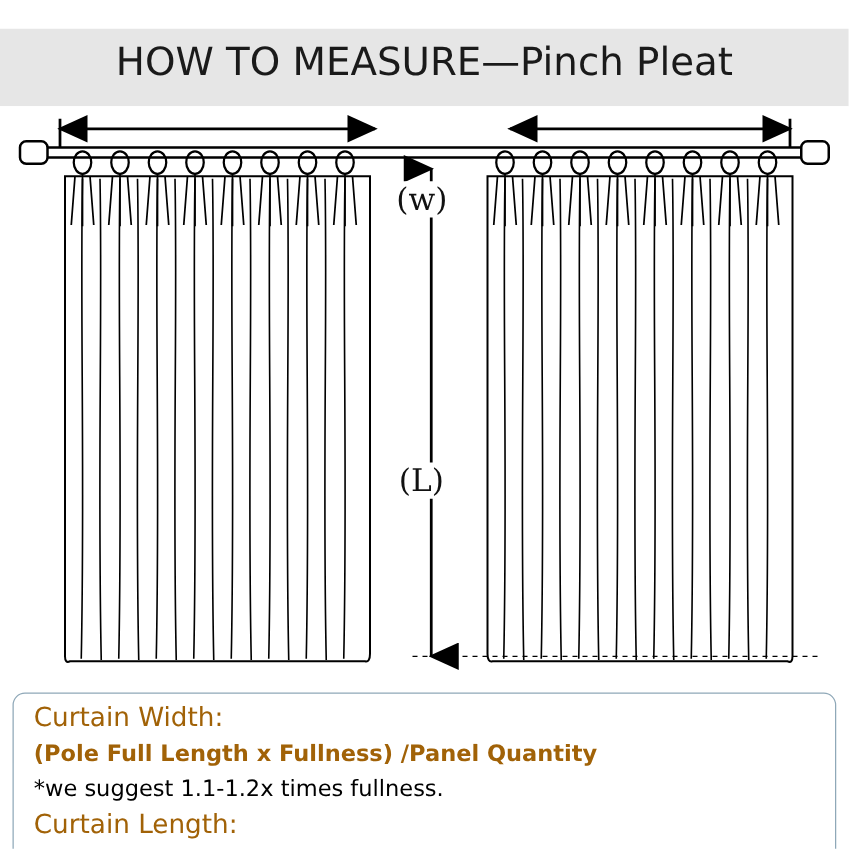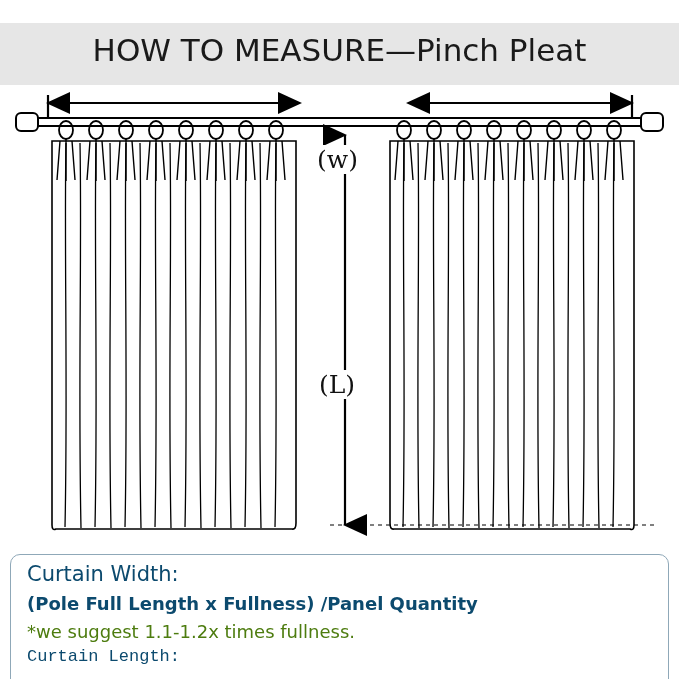--- a/index.html
+++ b/index.html
@@ -80,26 +80,26 @@
     height: 138px;
     box-sizing: border-box;
     border: 1px solid #8fa8b8;
     border-radius: 10px;
     background: #ffffff;
   }
   .info-line {
     position: absolute;
     left: 16px;
     white-space: nowrap;
-    color: #0c4a6e;
+    color: #a16207;
   }
   .l1 { top: 7px;  font-size: 21px; }
   .l2 { top: 38px; font-size: 18px; font-weight: bold; }
-  .l3 { top: 66px; font-size: 18px; color: #4d7c0f; }
-  .l4 { top: 92px; font-size: 17px; font-family: Liberation Mono, monospace; }
+  .l3 { top: 66px; font-size: 18px; color: #000000; }
+  .l4 { top: 92px; font-size: 21px; }
   .l5 { top: 122px; font-size: 18px; }
 </style>
 </head>
 <body>
 
 <div id="page">
 
   <div class="title-band">
     <div class="title-text">HOW TO MEASURE—Pinch Pleat</div>
   </div>

